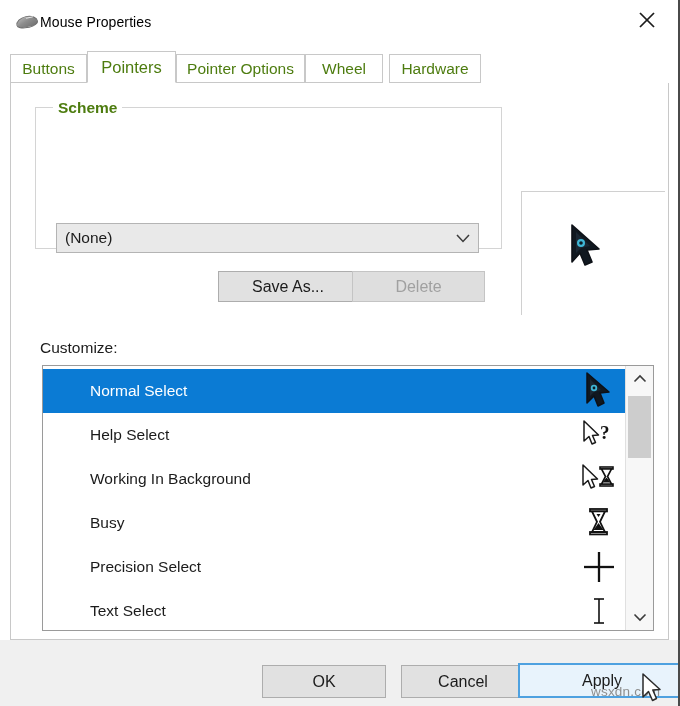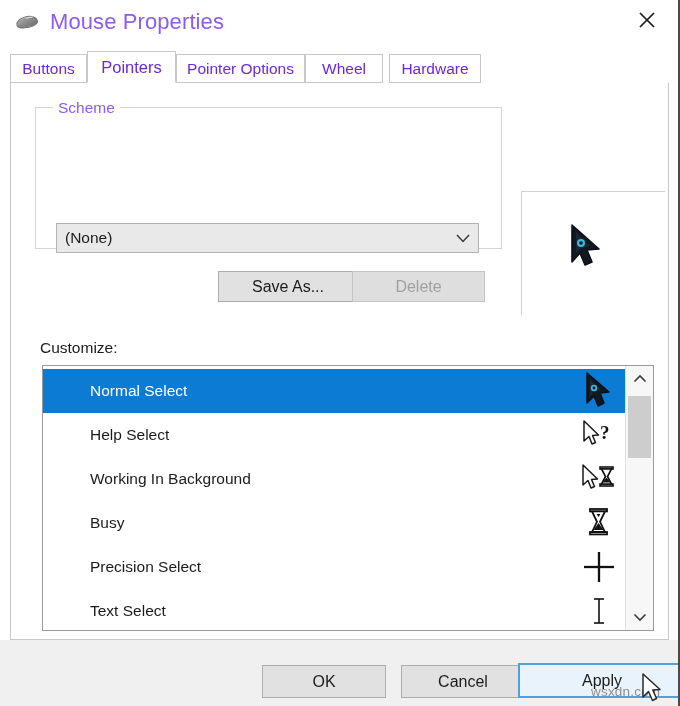--- a/index.html
+++ b/index.html
@@ -54,23 +54,22 @@
     box-sizing: border-box;
   }
   #title-icon .mouse-line {
     position: absolute;
     left: 12px; top: 4px;
     width: 7px; height: 1px;
     background: #e6e6e6;
     transform: rotate(-12deg);
   }
   #title-text {
-    margin-left: 10px;
-    font-size: 22px;
-    color: #8b5cf6;
+    font-size: 14px;
+    color: #000000;
     letter-spacing: 0.1px;
     white-space: nowrap;
   }
   #close-button {
     position: absolute;
     right: 8px;
     top: 0;
     width: 46px;
     height: 40px;
     display: flex;
@@ -95,21 +94,21 @@
     bottom: 0;
     height: 29px;
     box-sizing: border-box;
     background: #ffffff;
     border: 1px solid #c8c8c8;
     border-bottom: 1px solid #c8c8c8;
     display: flex;
     align-items: center;
     justify-content: center;
     font-size: 15.5px;
-    color: #6d28d9;
+    color: #4d7c0f;
     padding: 0 9px;
     cursor: default;
     white-space: nowrap;
   }
   .tab.active {
     height: 32px;
     bottom: 0;
     background: #ffffff;
     border: 1px solid #c8c8c8;
     border-bottom: 1px solid #ffffff;
@@ -141,21 +140,22 @@
     box-sizing: border-box;
     border: 1px solid #d4d4d4;
   }
   #scheme-legend {
     position: absolute;
     left: 42px;
     top: 16px;
     background: #ffffff;
     padding: 0 5px;
     font-size: 15.5px;
-    color: #8b5cf6;
+    color: #4d7c0f;
+    font-weight: bold;
   }
   #scheme-combo {
     position: absolute;
     left: 45px;
     top: 140px;
     width: 423px;
     height: 30px;
     box-sizing: border-box;
     background: #e9e9e9;
     border: 1px solid #b4b4b4;

